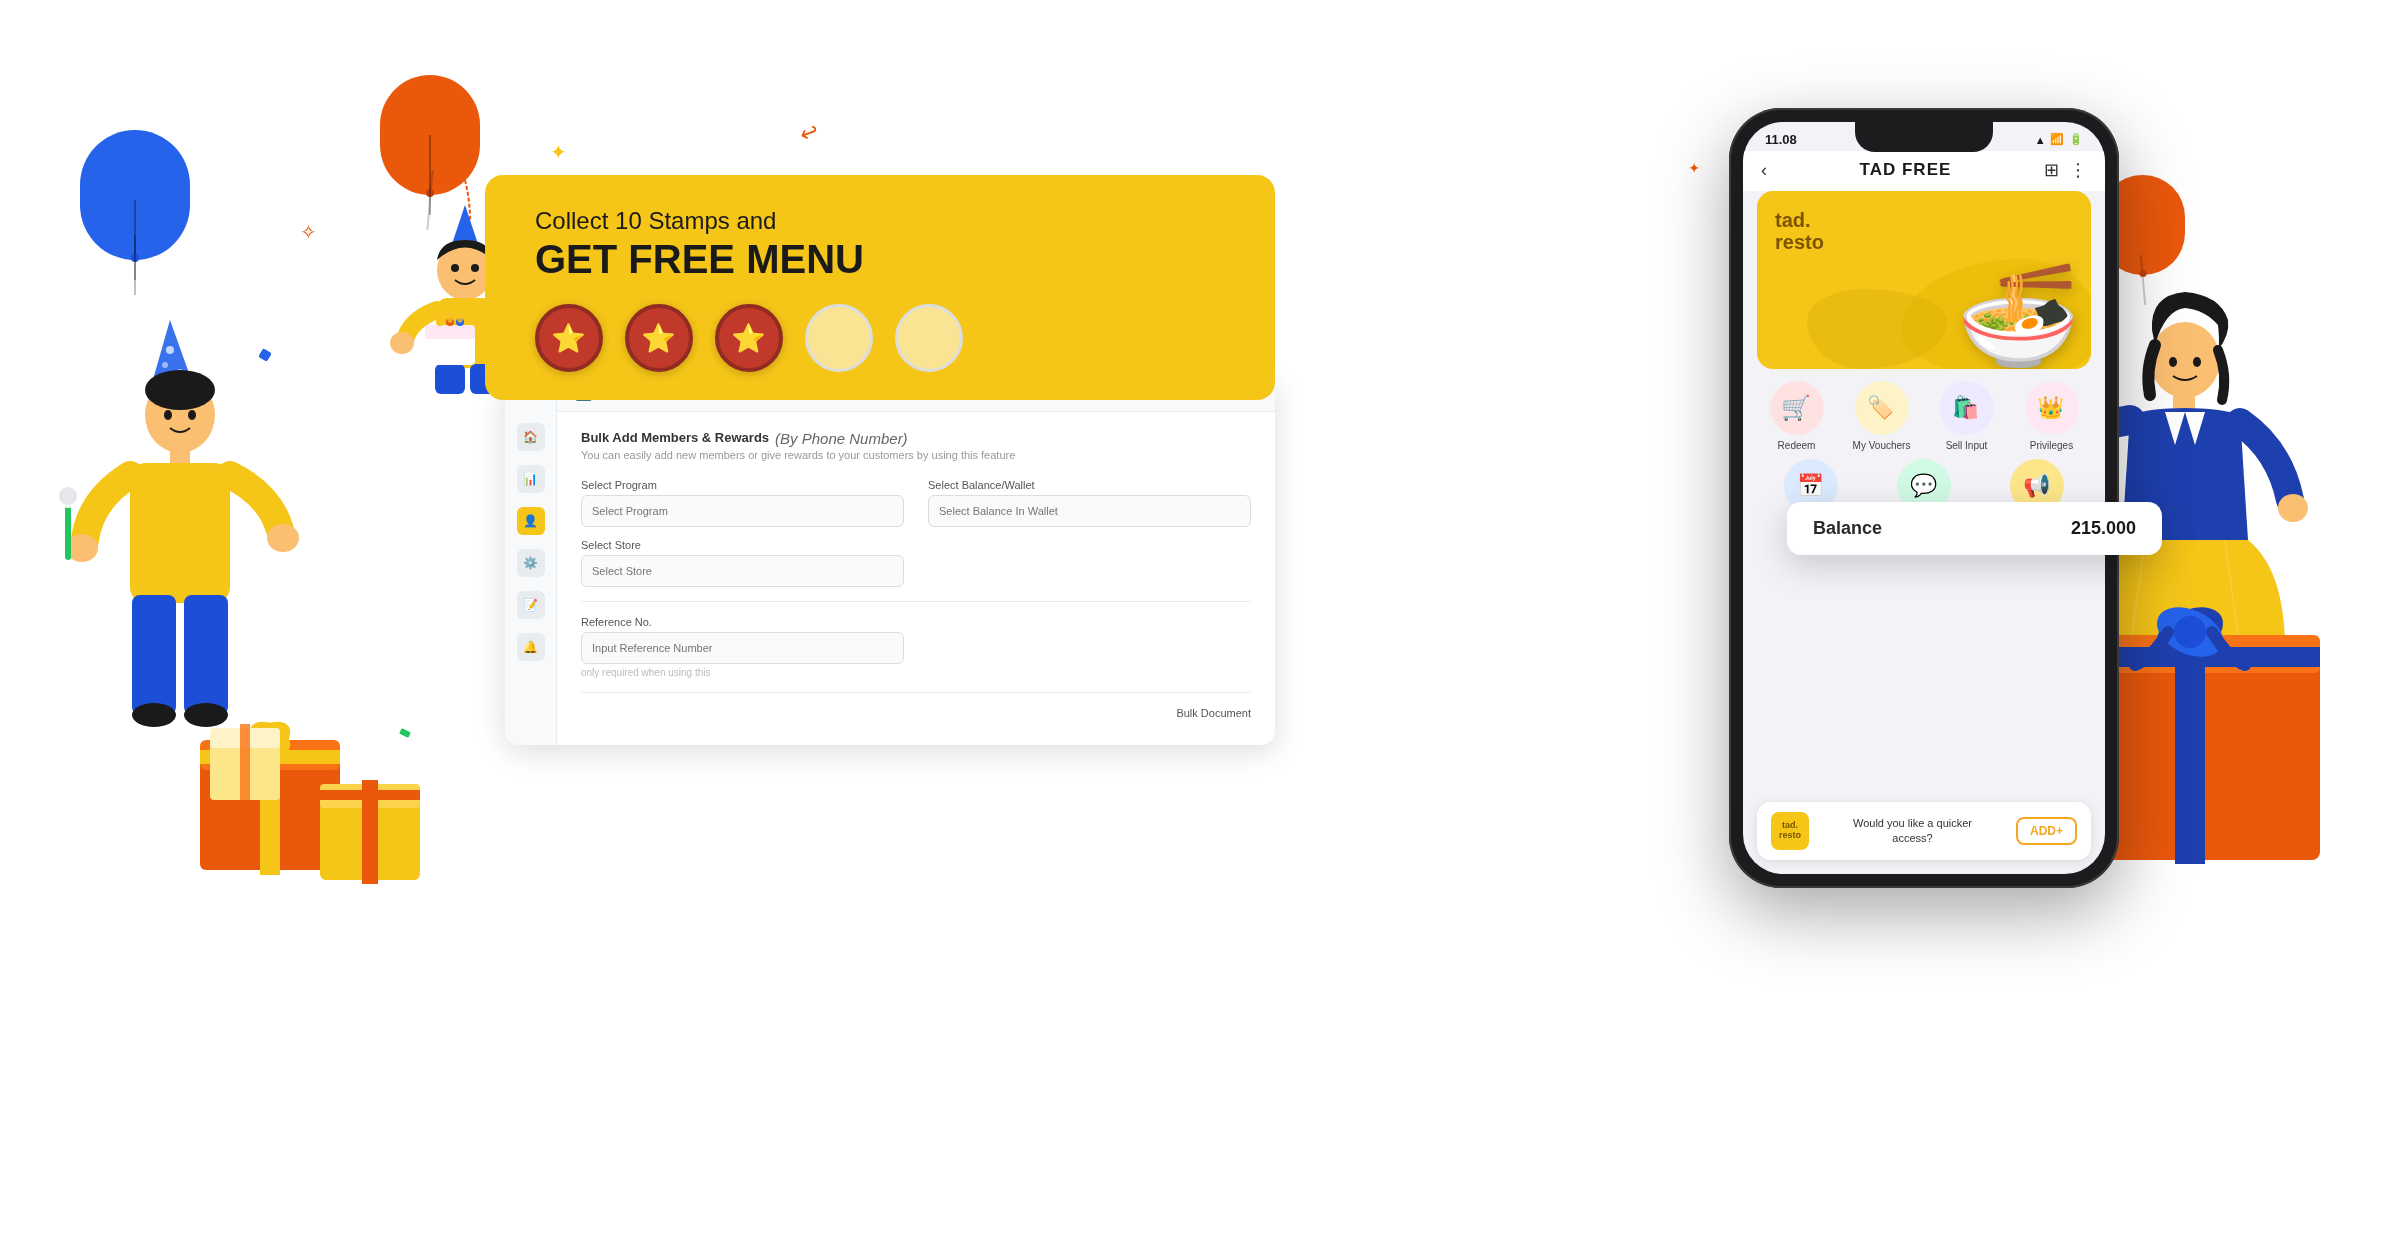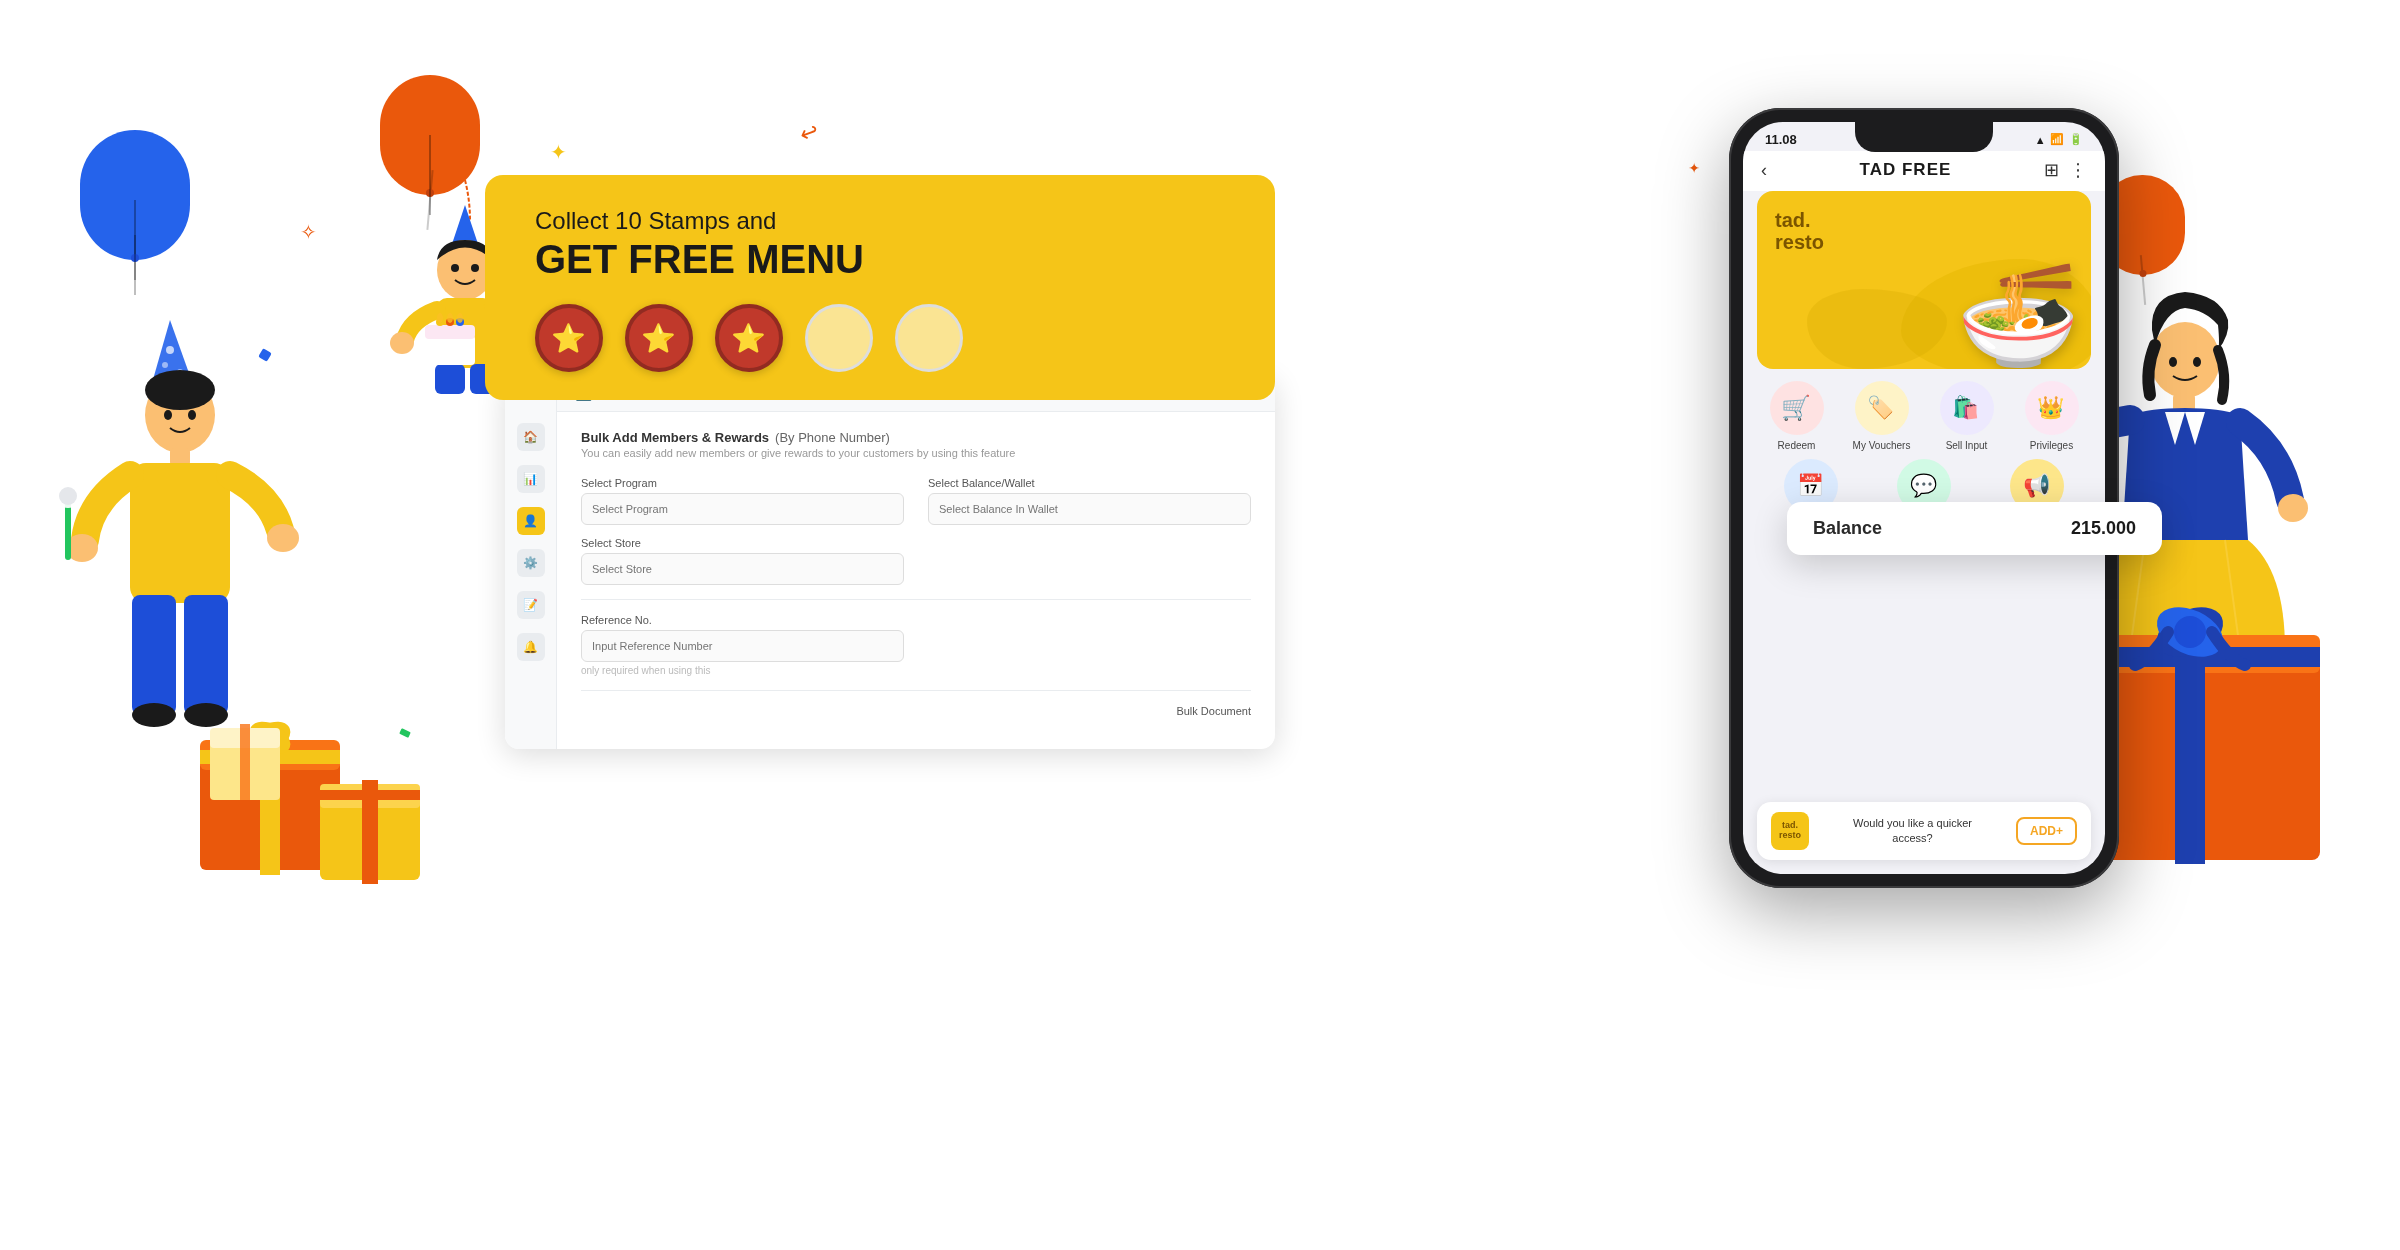--- a/index.html
+++ b/index.html
@@ -279,24 +279,24 @@
     <div style="width:28px; height:28px; background:#e9ecef; border-radius:6px; display:flex; align-items:center; justify-content:center; font-size:12px;">⚙️</div>
     <div style="width:28px; height:28px; background:#e9ecef; border-radius:6px; display:flex; align-items:center; justify-content:center; font-size:12px;">📝</div>
     <div style="width:28px; height:28px; background:#e9ecef; border-radius:6px; display:flex; align-items:center; justify-content:center; font-size:12px;">🔔</div>
   </div>
 
   <div style="margin-left:52px; background:#f8f9fa; padding:10px 18px; border-bottom:1px solid #e9ecef; display:flex; align-items:center; gap:8px;">
     <span style="font-size:14px;">⬆️</span>
     <span style="font-size:12px; font-weight:700; color:#555; letter-spacing:0.5px;">BULK TOP UP</span>
   </div>
 
-  <div style="margin-left:52px; padding:18px 24px 28px;">
+  <div style="margin-left:52px; padding:18px 24px 22px;">
     <div style="display:flex; gap:6px; margin-bottom:2px;">
       <span style="font-size:13px; font-weight:700; color:#333;">Bulk Add Members &amp; Rewards</span>
-      <span style="font-size:13px; color:#666;">(By Phone Number)</span>
+      <span style="font-size:15px; font-style:italic; color:#666;">(By Phone Number)</span>
     </div>
     <div style="font-size:11px; color:#999; margin-bottom:18px; max-width:480px;">You can easily add new members or give rewards to your customers by using this feature</div>
 
     <div style="display:grid; grid-template-columns:1fr 1fr; gap:12px 24px;">
 
       <div>
         <label style="font-size:11px; color:#555; display:block; margin-bottom:4px; font-weight:500;">Select Program</label>
         <input type="text" style="width: 100%; height: 32px; border: 1px solid rgb(221, 221, 221); border-radius: 6px; padding: 0px 10px; font-size: 11px; color: rgb(187, 187, 187); background: rgb(250, 250, 250); outline: none;" placeholder="Select Program">
       </div>
 

